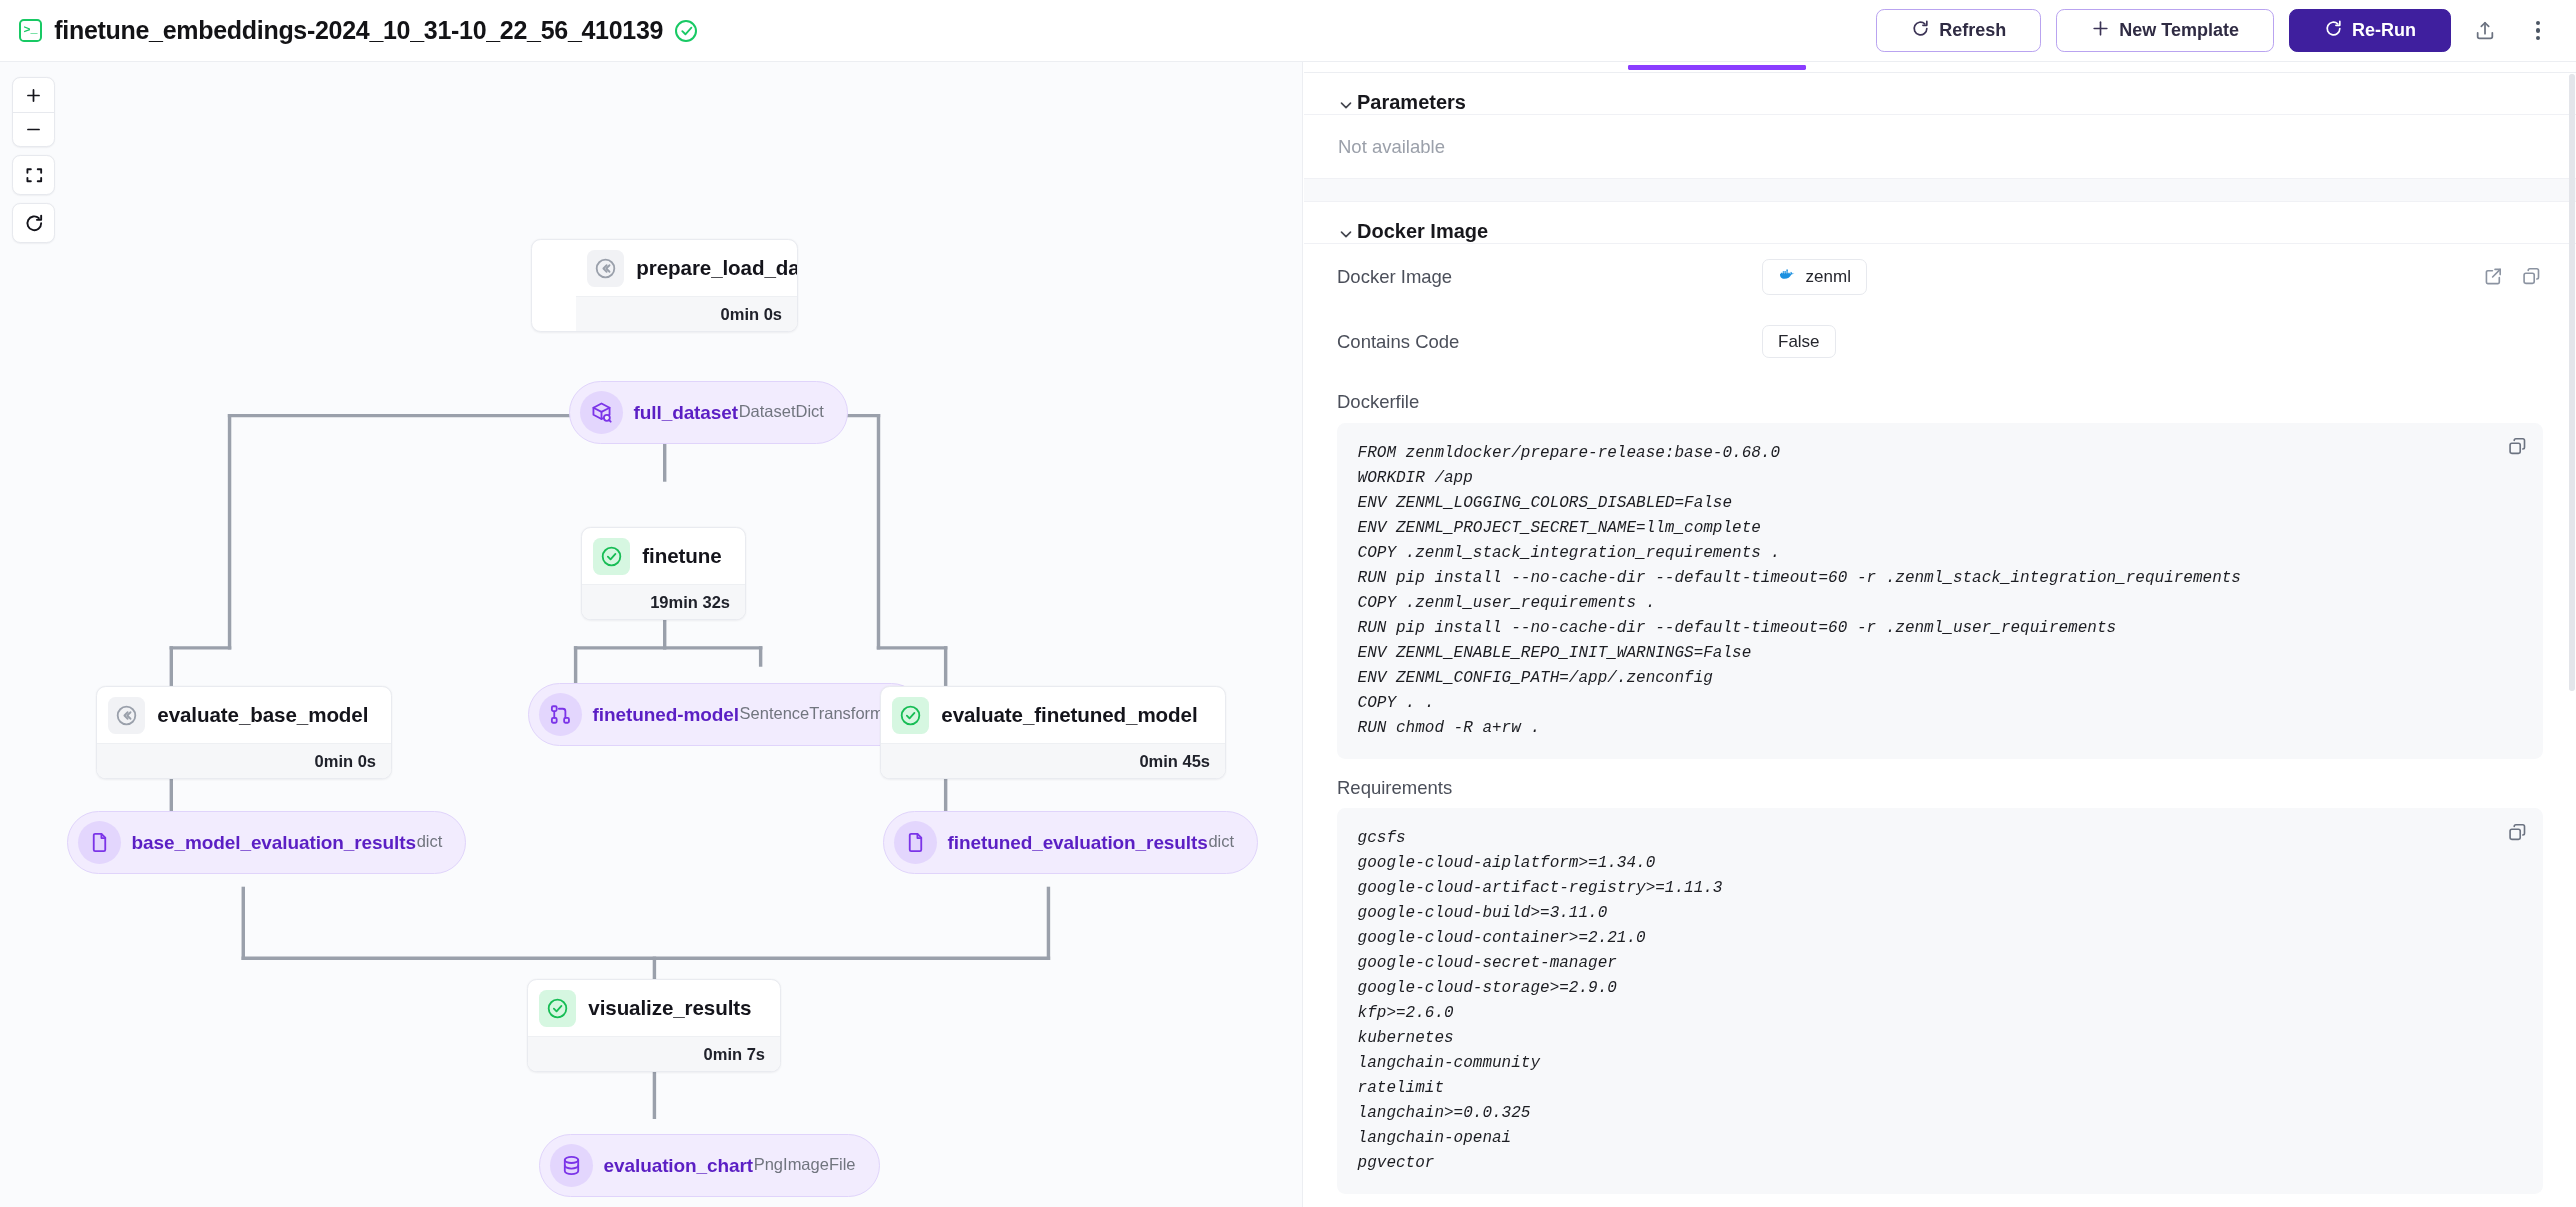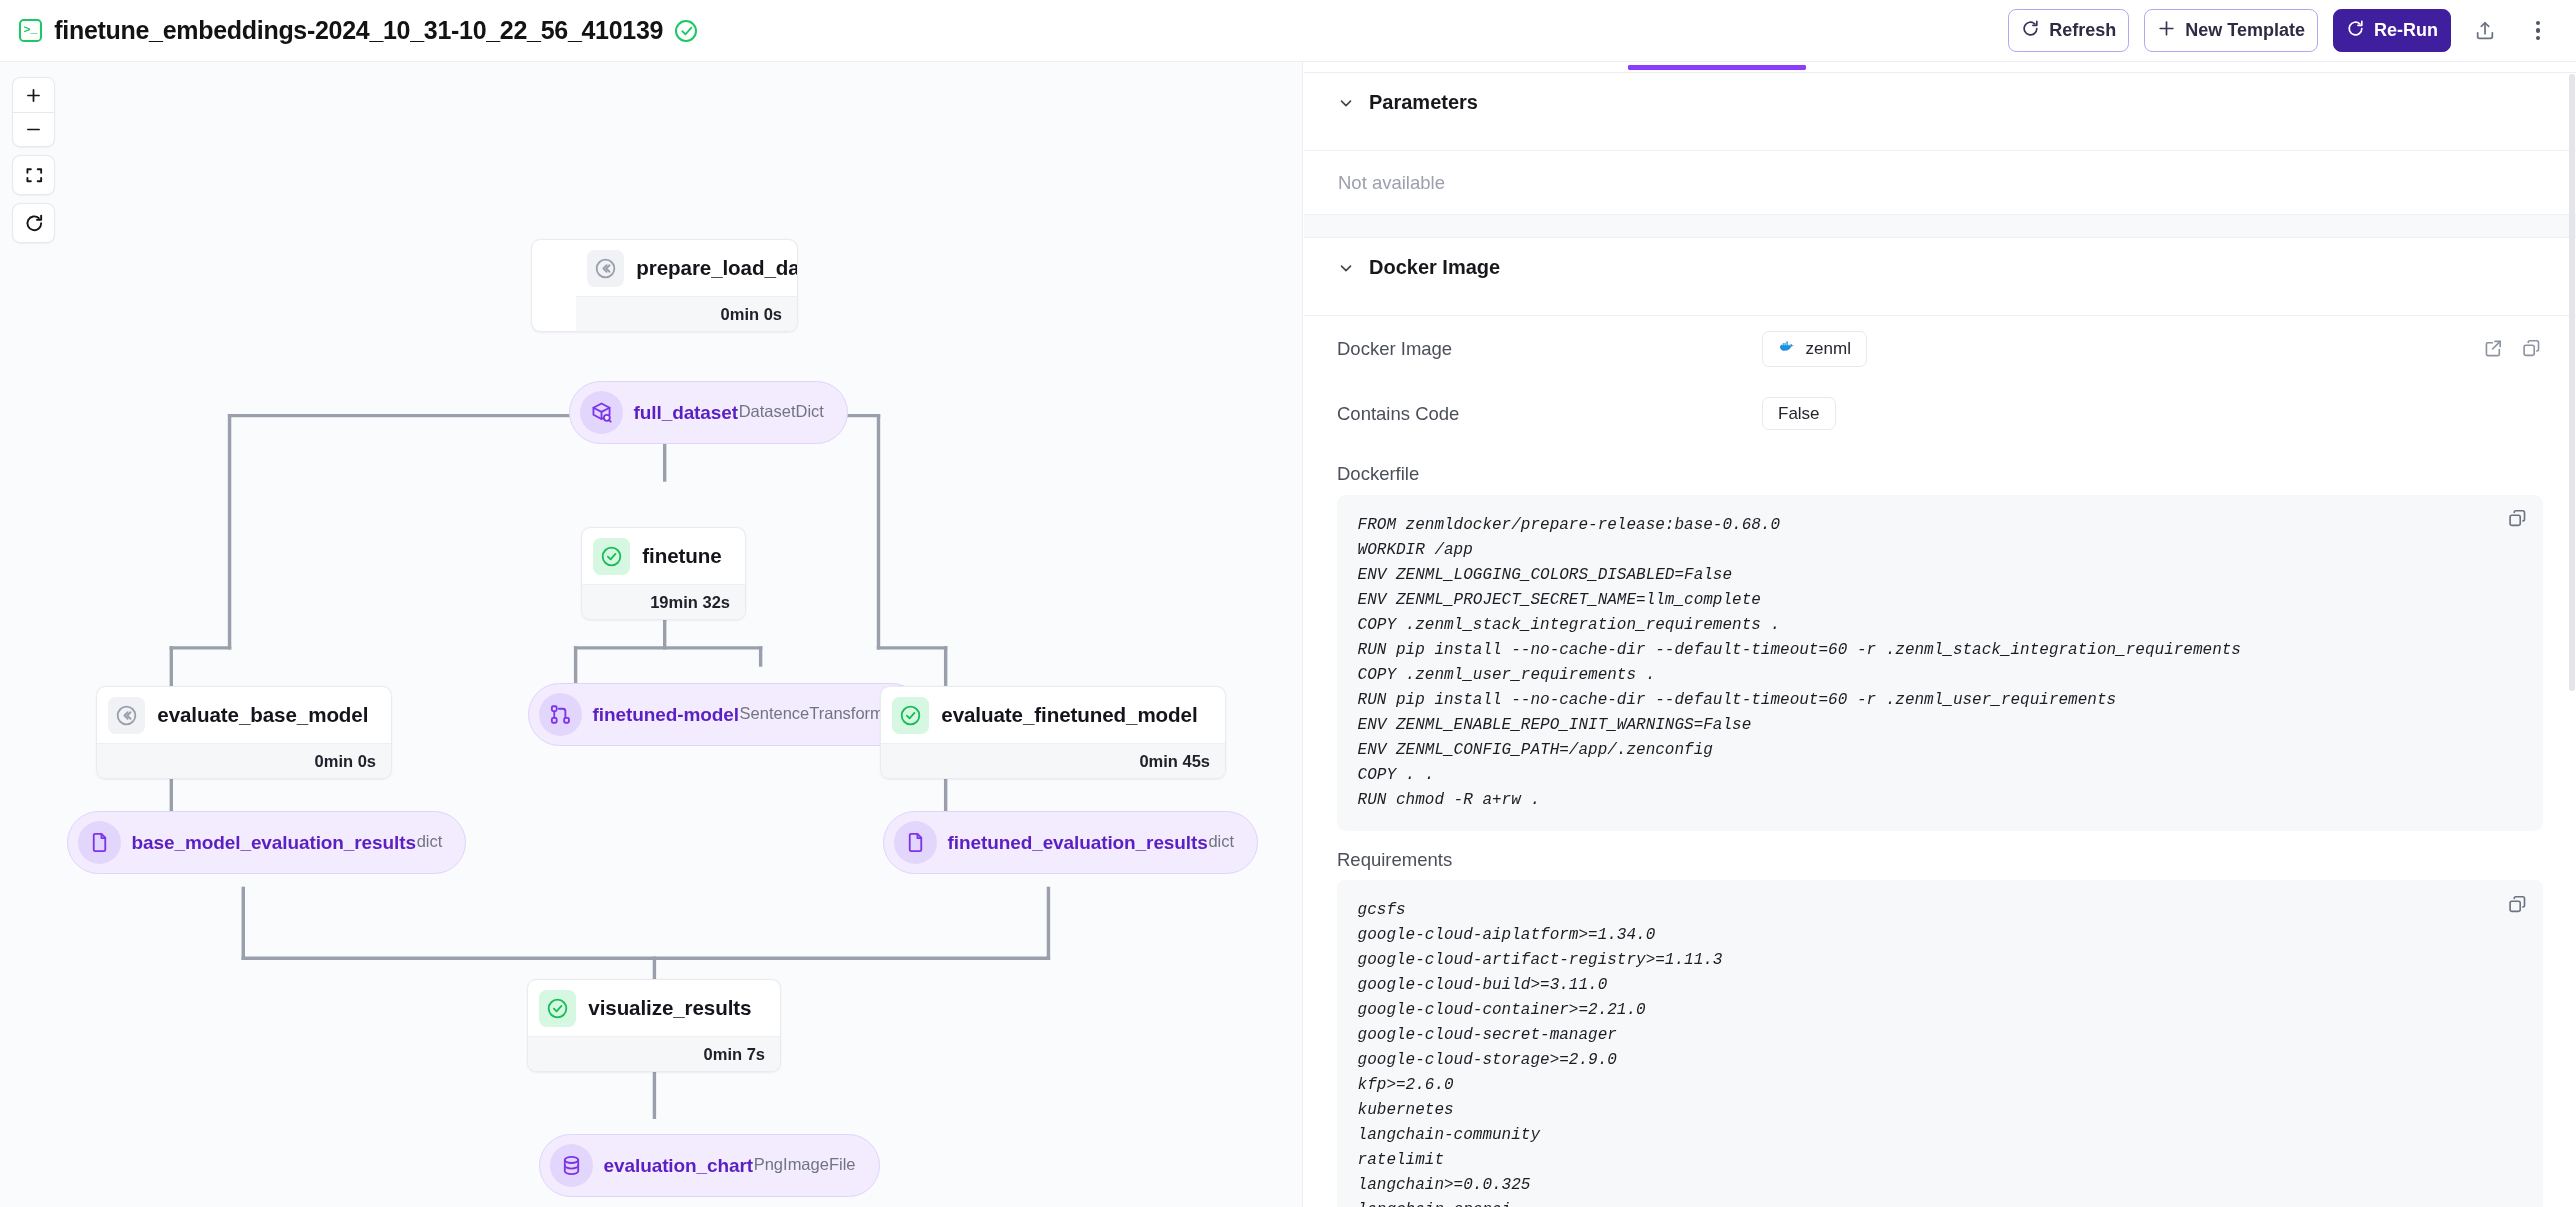--- a/index.html
+++ b/index.html
@@ -37,21 +37,21 @@
     border: 2.1px solid #18c964; display: flex;
     align-items: center; justify-content: center;
   }
   .ok-circle svg { display:block; }
 
   .hdr-right {
     margin-left: auto; display: flex; align-items: center; gap: 15px;
   }
   .btn {
     display: inline-flex; align-items: center; gap: 9px;
-    height: 43px; padding: 0 12px;
+    height: 43px; padding: 0 34px;
     border-radius: 8.2px; font-size: 18px; font-weight: 600;
     white-space: nowrap; cursor: pointer;
   }
   .btn-outline {
     background: #ffffff; border: 1.4px solid #b9a3f0; color: #2f2b43;
   }
   .btn-primary {
     background: #3f1f9e; border: 1.4px solid #3f1f9e; color: #ffffff;
   }
   .icon-btn {
@@ -132,22 +132,22 @@
   .tabstrip {
     position: relative; height: 11px; border-bottom: 1.4px solid #eceef2; background:#fff;
   }
   .tab-active-bar {
     position: absolute; left: 324px; top: 2.7px; width: 178px; height: 5.5px;
     background: #8b3dff; border-radius: 1.4px;
   }
   .panel-inner { height: 1135px; overflow: hidden; }
 
   .sec-head {
-    display: flex; align-items: center; gap: 14px;
-    padding: 18px 34px 36px 33px;
+    display: flex; align-items: flex-end; gap: 2px;
+    padding: 18px 34px 0 33px;
     border-bottom: 1.4px solid #f0f1f5;
     cursor: pointer;
   }
   .sec-title { font-size: 20px; font-weight: 700; color: #17171c; }
   .chev { color: #44464f; display: flex; }
 
   .row-plain {
     padding: 20.6px 34px; font-size: 18.5px; color: #9ba0aa;
     border-bottom: 1.4px solid #f0f1f5;
   }

